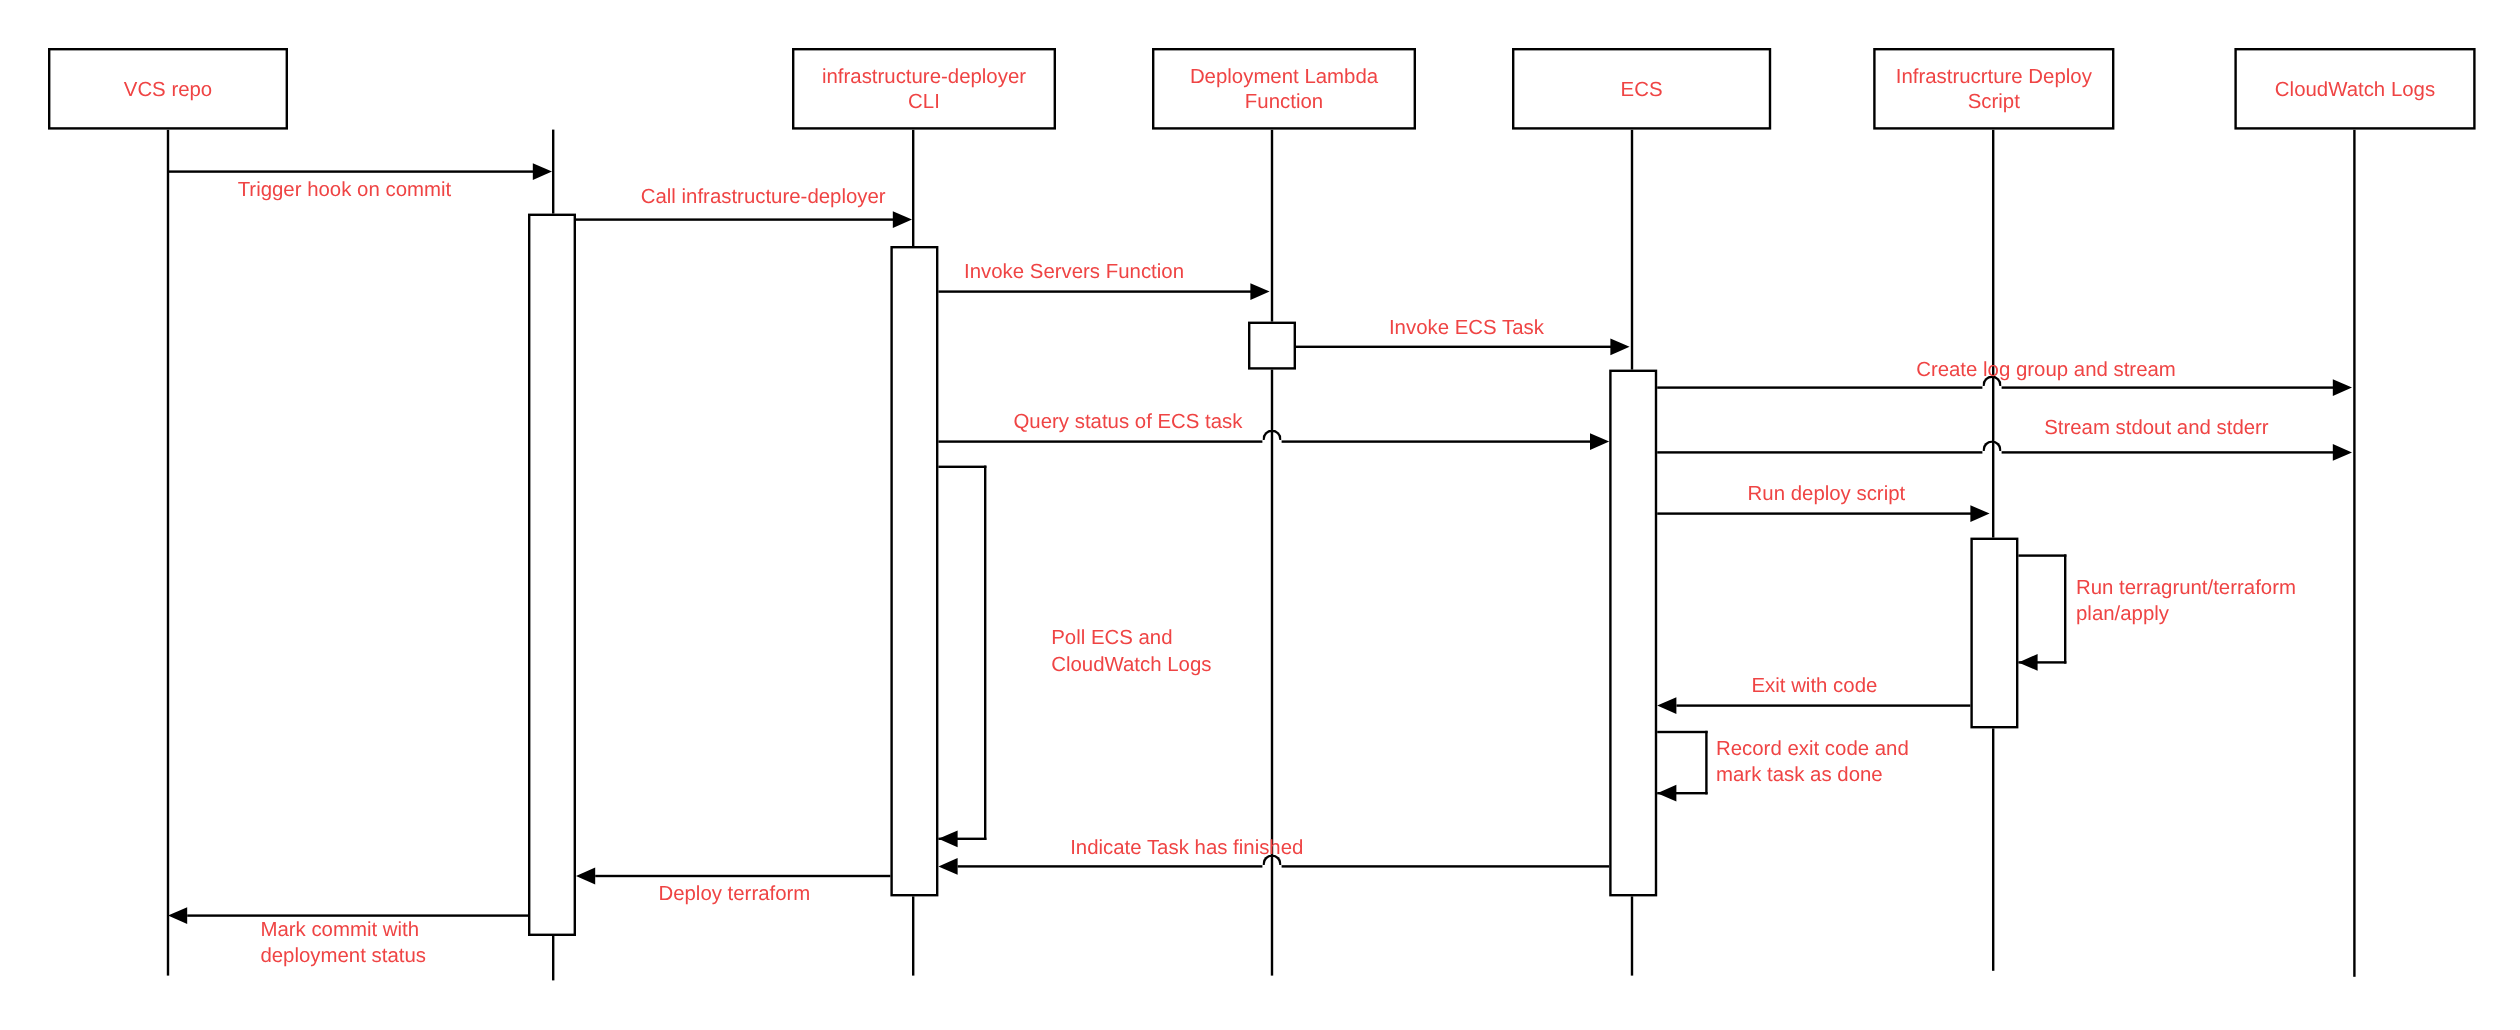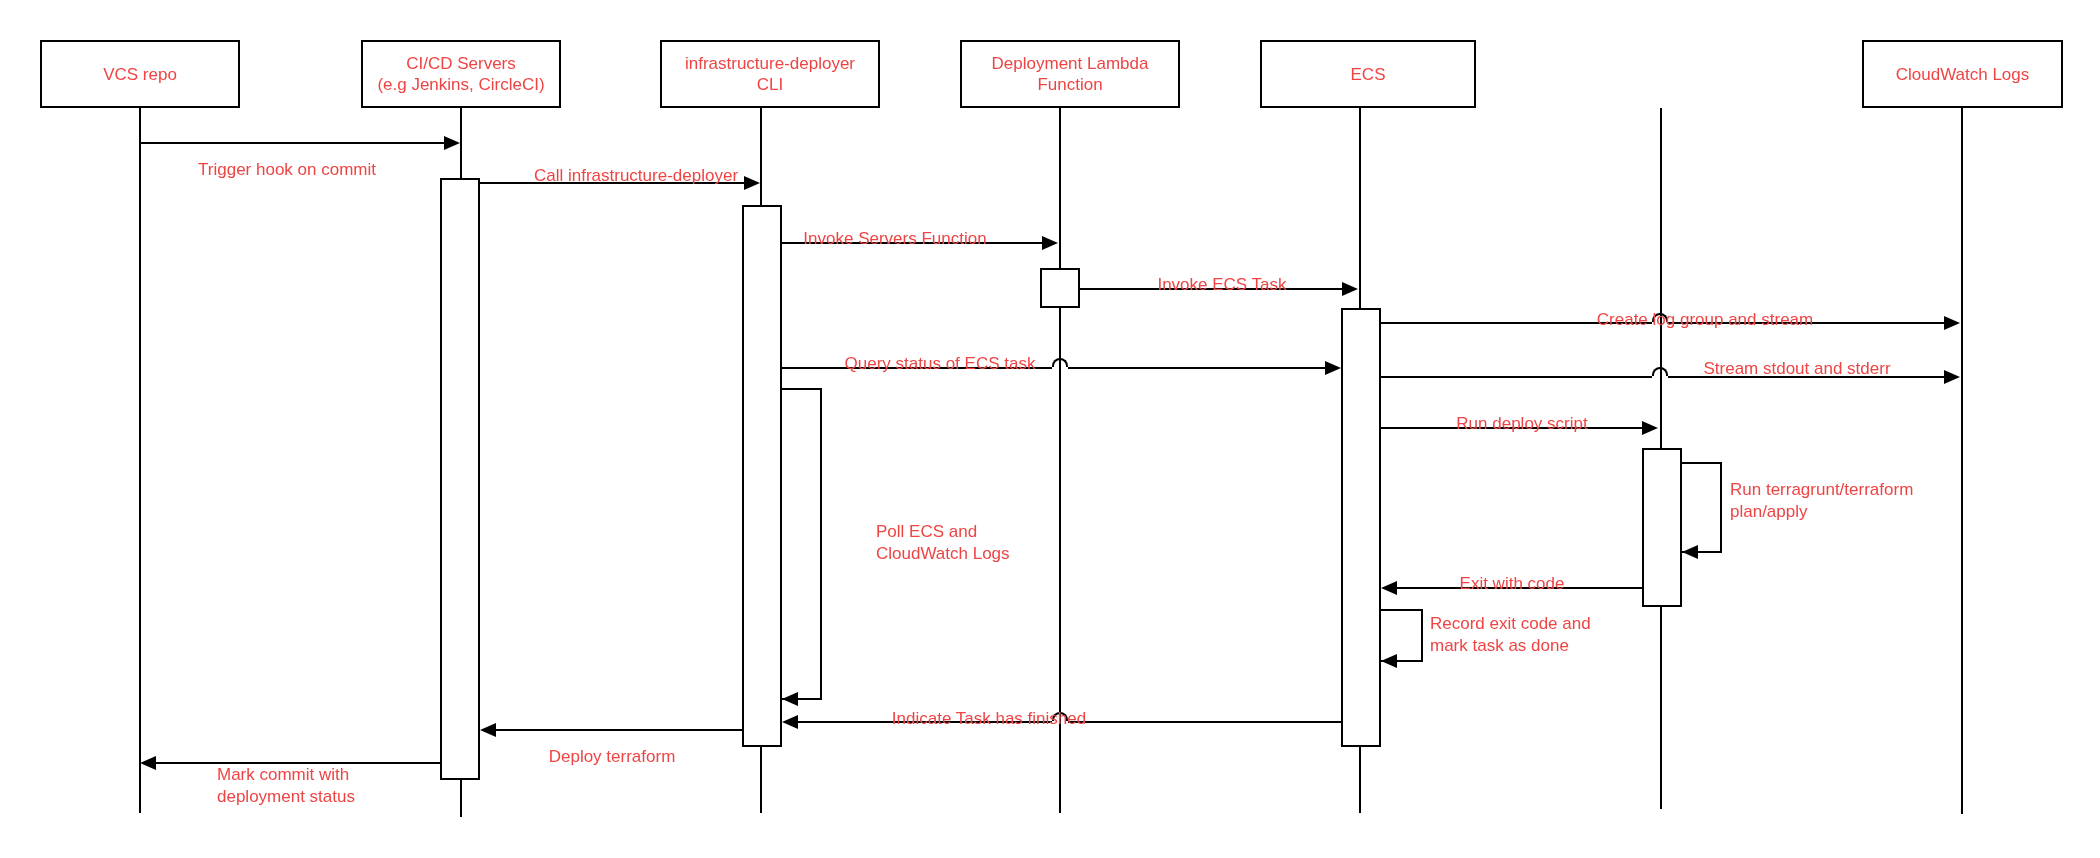--- a/index.html
+++ b/index.html
@@ -14,52 +14,52 @@
   }
   .plabel{font-size:17px;line-height:21px;white-space:pre-line;}
   .lifeline{position:absolute;top:108px;width:2px;background:#000;z-index:1;}
   .act{position:absolute;width:40px;background:#fff;border:2px solid #000;box-sizing:border-box;z-index:3;}
   .mline{position:absolute;height:0;border-top:2px solid #000;z-index:4;}
   .ah-r{position:absolute;width:0;height:0;border-top:7px solid transparent;border-bottom:7px solid transparent;border-left:16px solid #000;z-index:6;}
   .ah-l{position:absolute;width:0;height:0;border-top:7px solid transparent;border-bottom:7px solid transparent;border-right:16px solid #000;z-index:6;}
   .hop{position:absolute;width:16px;height:9px;border:2px solid #000;border-bottom:none;border-radius:8px 8px 0 0;box-sizing:border-box;background:transparent;z-index:4;}
   .selfbr{position:absolute;border:2px solid #000;border-left:none;box-sizing:border-box;background:transparent;z-index:4;}
   .mlabel{position:absolute;font-size:17px;line-height:22px;white-space:pre-line;z-index:5;}
-  .ctr{transform:translateX(-50%);white-space:nowrap;margin-top:12px;}
+  .ctr{transform:translateX(-50%);white-space:nowrap;}
 </style>
 </head>
 <body>
 
 <div id="canvas">
 
   <div class="lifeline" style="left:139px;height:705px"></div>
   <div class="lifeline" style="left:460px;height:709px"></div>
   <div class="lifeline" style="left:760px;height:705px"></div>
   <div class="lifeline" style="left:1059px;height:705px"></div>
   <div class="lifeline" style="left:1359px;height:705px"></div>
   <div class="lifeline" style="left:1660px;height:701px"></div>
   <div class="lifeline" style="left:1961px;height:706px"></div>
 
   <div class="pbox" style="left:40px;width:200px">
     <span class="plabel">VCS repo</span>
   </div>
-  <div class="pbox" style="left:361px;width:200px">
-    <span class="plabel">CI/CD Servers
-(e.g Jenkins, CircleCI)</span>
-  </div>
   <div class="pbox" style="left:660px;width:220px">
     <span class="plabel">infrastructure-deployer
 CLI</span>
   </div>
   <div class="pbox" style="left:960px;width:220px">
     <span class="plabel">Deployment Lambda
 Function</span>
   </div>
   <div class="pbox" style="left:1260px;width:216px">
     <span class="plabel">ECS</span>
+  </div>
+  <div class="pbox" style="left:1561px;width:201px">
+    <span class="plabel">Infrastrucrture Deploy
+Script</span>
   </div>
   <div class="pbox" style="left:1862px;width:201px">
     <span class="plabel">CloudWatch Logs</span>
   </div>
 
   <div class="act" style="left:440px;top:178px;height:602px"></div>
   <div class="act" style="left:742px;top:205px;height:542px"></div>
   <div class="act" style="left:1040px;top:268px;height:40px"></div>
   <div class="act" style="left:1341px;top:308px;height:439px"></div>
   <div class="act" style="left:1642px;top:448px;height:159px"></div>

